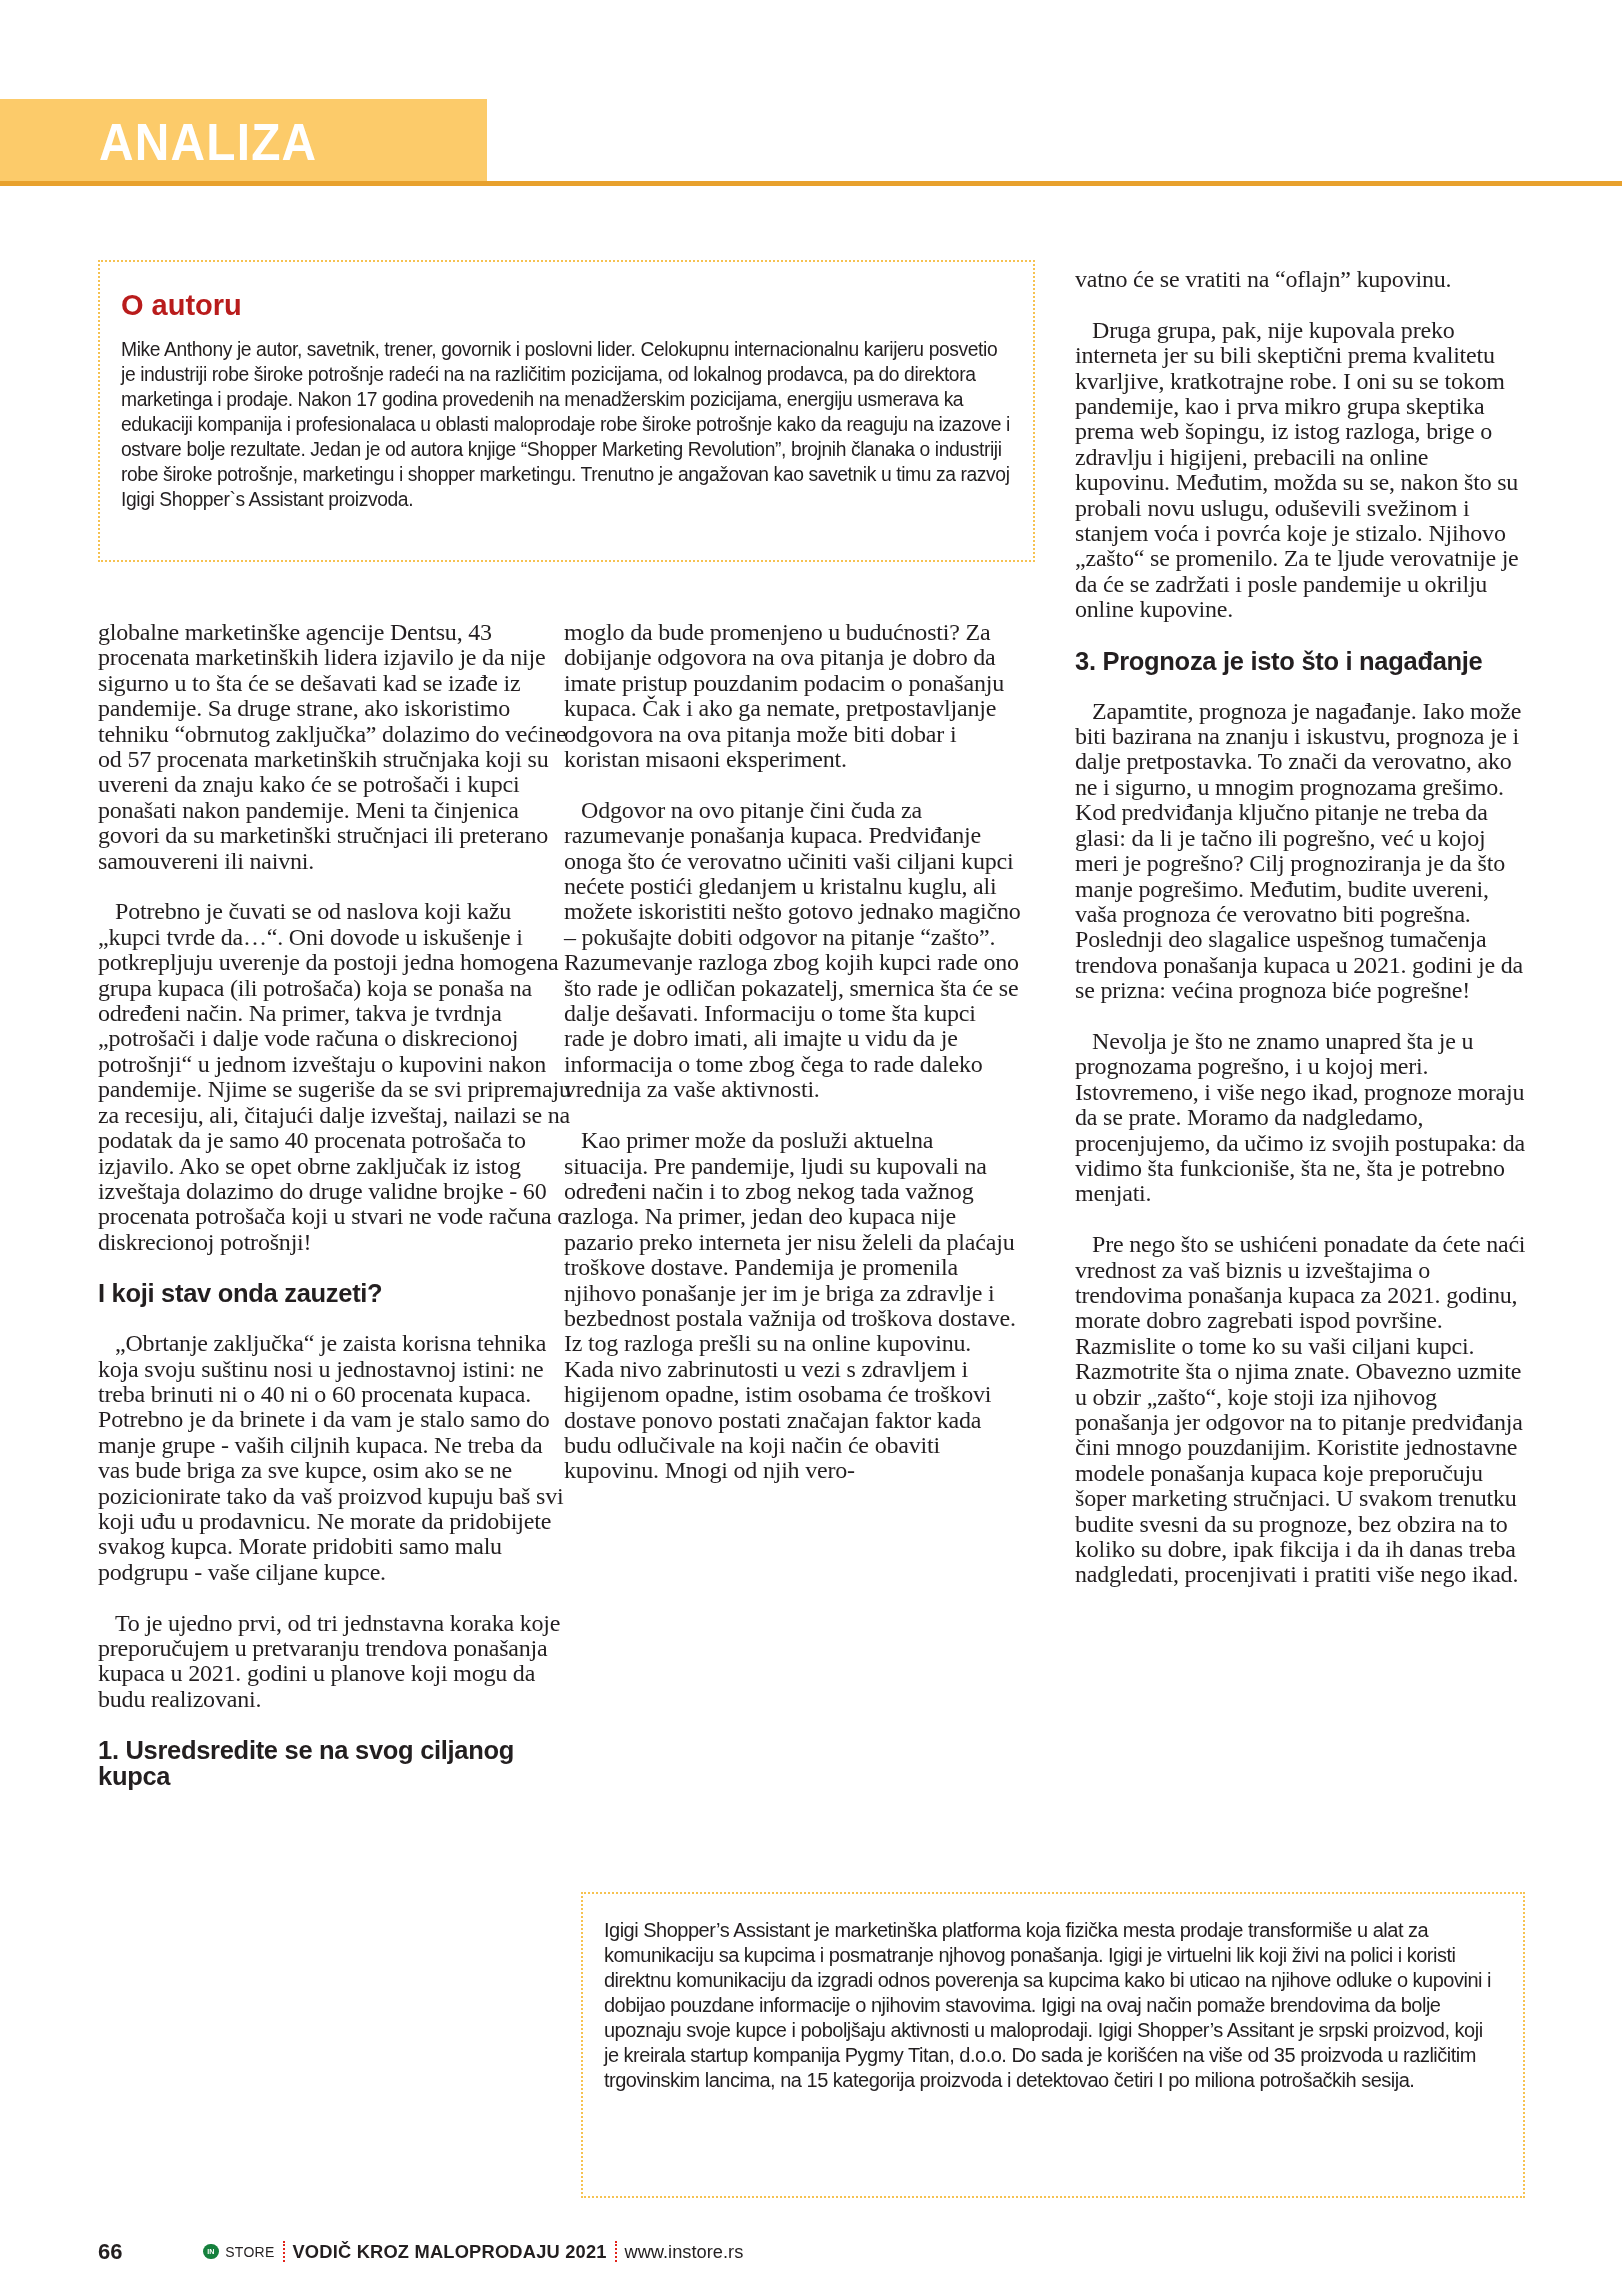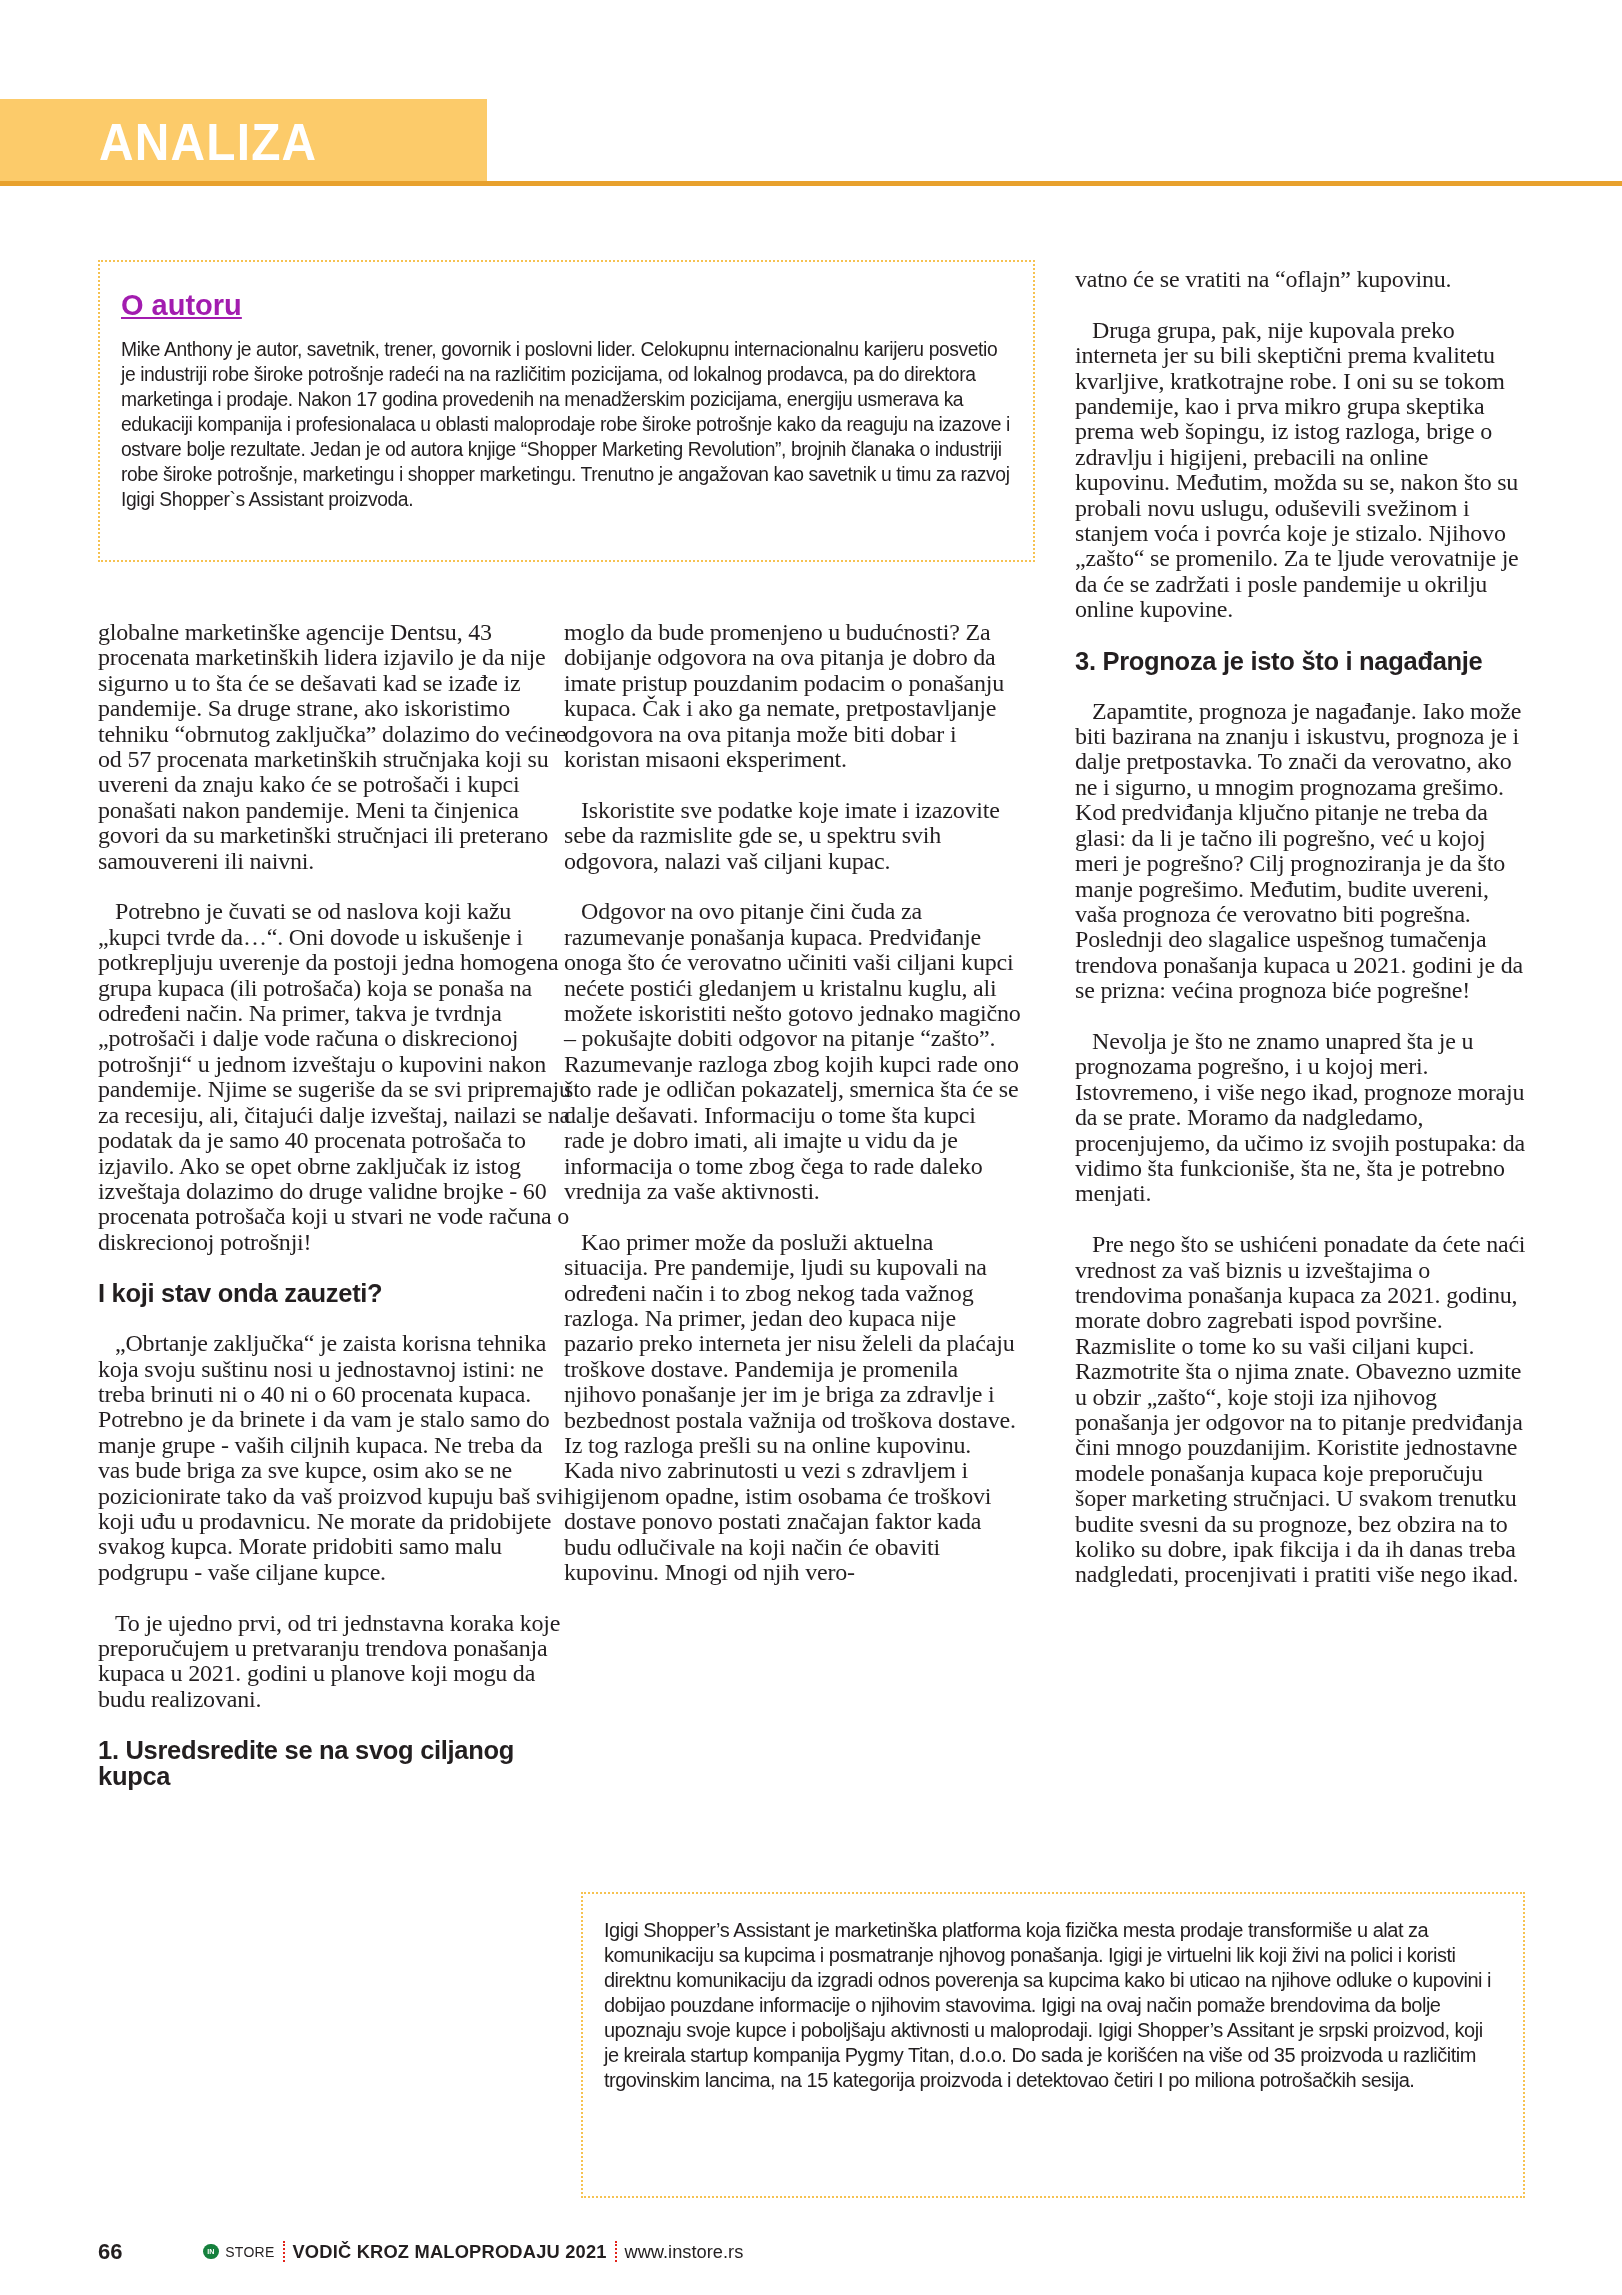--- a/index.html
+++ b/index.html
@@ -2,21 +2,21 @@
 <html style="font-size:10.5px"><head>
 <meta charset="utf-8">
 <style>
   html, body { margin:0; padding:0; background:#ffffff; }
   body { width:1623px; height:2295px; position:relative; overflow:hidden; color:#231f20; }
   .band { position:absolute; left:0; top:99px; width:487px; height:82px; background:#fccb6a; }
   .band-title { position:absolute; left:99px; top:113px; font-family:"Liberation Sans", sans-serif; font-weight:700; font-size:52px; color:#ffffff; letter-spacing:1.3px; line-height:59px; transform:scaleX(0.92); transform-origin:left center; }
   .rule { position:absolute; left:0; top:181px; width:1623px; height:4.6px; background:#e8a12d; }
 
   .dotbox { position:absolute; border:2.6px dotted #f6c251; box-sizing:border-box; }
-  .box-title { font-family:"Liberation Sans", sans-serif; font-weight:700; color:#a21caf;text-decoration:underline; }
+  .box-title { font-family:"Liberation Sans", sans-serif; font-weight:700; color:#b91c1c; }
   .box-body { font-family:"Liberation Sans", sans-serif; color:#231f20; }
 
   .author { left:98px; top:260px; width:937px; height:302px; padding:18.3px 21px 0 21px; }
   .author .box-title { font-size:29px; line-height:37px; margin-top:6.5px; }
   .author .box-body { font-size:19.3px; line-height:25px; margin-top:13px; letter-spacing:-0.4px; }
 
   .col { position:absolute; font-family:"Liberation Serif", serif; font-size:24px; line-height:25.4px; color:#231f20; }
   .col p { margin:0; text-indent:17px; letter-spacing:-0.2px; }
   .col p.cont { text-indent:0; }
   .col p + p { margin-top:25.4px; }
@@ -53,21 +53,20 @@
   <p class="cont">globalne marketinške agencije Dentsu, 43 procenata marketinških lidera izjavilo je da nije sigurno u to šta će se dešavati kad se izađe iz pandemije. Sa druge strane, ako iskoristimo tehniku “obrnutog zaključka” dolazimo do većine od 57 procenata marketinških stručnjaka koji su uvereni da znaju kako će se potrošači i kupci ponašati nakon pandemije. Meni ta činjenica govori da su marketinški stručnjaci ili preterano samouvereni ili naivni.</p>
   <p>Potrebno je čuvati se od naslova koji kažu „kupci tvrde da…“. Oni dovode u iskušenje i potkrepljuju uverenje da postoji jedna homogena grupa kupaca (ili potrošača) koja se ponaša na određeni način. Na primer, takva je tvrdnja „potrošači i dalje vode računa o diskrecionoj potrošnji“ u jednom izveštaju o kupovini nakon pandemije. Njime se sugeriše da se svi pripremaju za recesiju, ali, čitajući dalje izveštaj, nailazi se na podatak da je samo 40 procenata potrošača to izjavilo. Ako se opet obrne zaključak iz istog izveštaja dolazimo do druge validne brojke - 60 procenata potrošača koji u stvari ne vode računa o diskrecionoj potrošnji!</p>
   <h3>I koji stav onda zauzeti?</h3>
   <p>„Obrtanje zaključka“ je zaista korisna tehnika koja svoju suštinu nosi u jednostavnoj istini: ne treba brinuti ni o 40 ni o 60 procenata kupaca. Potrebno je da brinete i da vam je stalo samo do manje grupe - vaših ciljnih kupaca. Ne treba da vas bude briga za sve kupce, osim ako se ne pozicionirate tako da vaš proizvod kupuju baš svi koji uđu u prodavnicu. Ne morate da pridobijete svakog kupca. Morate pridobiti samo malu podgrupu - vaše ciljane kupce.</p>
   <p>To je ujedno prvi, od tri jednstavna koraka koje preporučujem u pretvaranju trendova ponašanja kupaca u 2021. godini u planove koji mogu da budu realizovani.</p>
   <h3>1. Usredsredite se na svog ciljanog kupca</h3>
 </div>
 
 <div class="col col-mid">
   <p class="cont">moglo da bude promenjeno u budućnosti? Za dobijanje odgovora na ova pitanja je dobro da imate pristup pouzdanim podacim o ponašanju kupaca. Čak i ako ga nemate, pretpostavljanje odgovora na ova pitanja može biti dobar i koristan misaoni eksperiment.</p>
-  <p>Iskoristite sve podatke koje imate i izazovite sebe da razmislite gde se, u spektru svih odgovora, nalazi vaš ciljani kupac.</p>
   <p>Odgovor na ovo pitanje čini čuda za razumevanje ponašanja kupaca. Predviđanje onoga što će verovatno učiniti vaši ciljani kupci nećete postići gledanjem u kristalnu kuglu, ali možete iskoristiti nešto gotovo jednako magično – pokušajte dobiti odgovor na pitanje “zašto”. Razumevanje razloga zbog kojih kupci rade ono što rade je odličan pokazatelj, smernica šta će se dalje dešavati. Informaciju o tome šta kupci rade je dobro imati, ali imajte u vidu da je informacija o tome zbog čega to rade daleko vrednija za vaše aktivnosti.</p>
   <p>Kao primer može da posluži aktuelna situacija. Pre pandemije, ljudi su kupovali na određeni način i to zbog nekog tada važnog razloga. Na primer, jedan deo kupaca nije pazario preko interneta jer nisu želeli da plaćaju troškove dostave. Pandemija je promenila njihovo ponašanje jer im je briga za zdravlje i bezbednost postala važnija od troškova dostave. Iz tog razloga prešli su na online kupovinu. Kada nivo zabrinutosti u vezi s zdravljem i higijenom opadne, istim osobama će troškovi dostave ponovo postati značajan faktor kada budu odlučivale na koji način će obaviti kupovinu. Mnogi od njih vero-</p>
 </div>
 
 <div class="col col-right">
   <p class="cont">vatno će se vratiti na “oflajn” kupovinu.</p>
   <p>Druga grupa, pak, nije kupovala preko interneta jer su bili skeptični prema kvalitetu kvarljive, kratkotrajne robe. I oni su se tokom pandemije, kao i prva mikro grupa skeptika prema web šopingu, iz istog razloga, brige o zdravlju i higijeni, prebacili na online kupovinu. Međutim, možda su se, nakon što su probali novu uslugu, oduševili svežinom i stanjem voća i povrća koje je stizalo. Njihovo „zašto“ se promenilo. Za te ljude verovatnije je da će se zadržati i posle pandemije u okrilju online kupovine.</p>
   <h3>3. Prognoza je isto što i nagađanje</h3>
   <p>Zapamtite, prognoza je nagađanje. Iako može biti bazirana na znanju i iskustvu, prognoza je i dalje pretpostavka. To znači da verovatno, ako ne i sigurno, u mnogim prognozama grešimo. Kod predviđanja ključno pitanje ne treba da glasi: da li je tačno ili pogrešno, već u kojoj meri je pogrešno? Cilj prognoziranja je da što manje pogrešimo. Međutim, budite uvereni, vaša prognoza će verovatno biti pogrešna. Poslednji deo slagalice uspešnog tumačenja trendova ponašanja kupaca u 2021. godini je da se prizna: većina prognoza biće pogrešne!</p>
   <p>Nevolja je što ne znamo unapred šta je u prognozama pogrešno, i u kojoj meri. Istovremeno, i više nego ikad, prognoze moraju da se prate. Moramo da nadgledamo, procenjujemo, da učimo iz svojih postupaka: da vidimo šta funkcioniše, šta ne, šta je potrebno menjati.</p>

